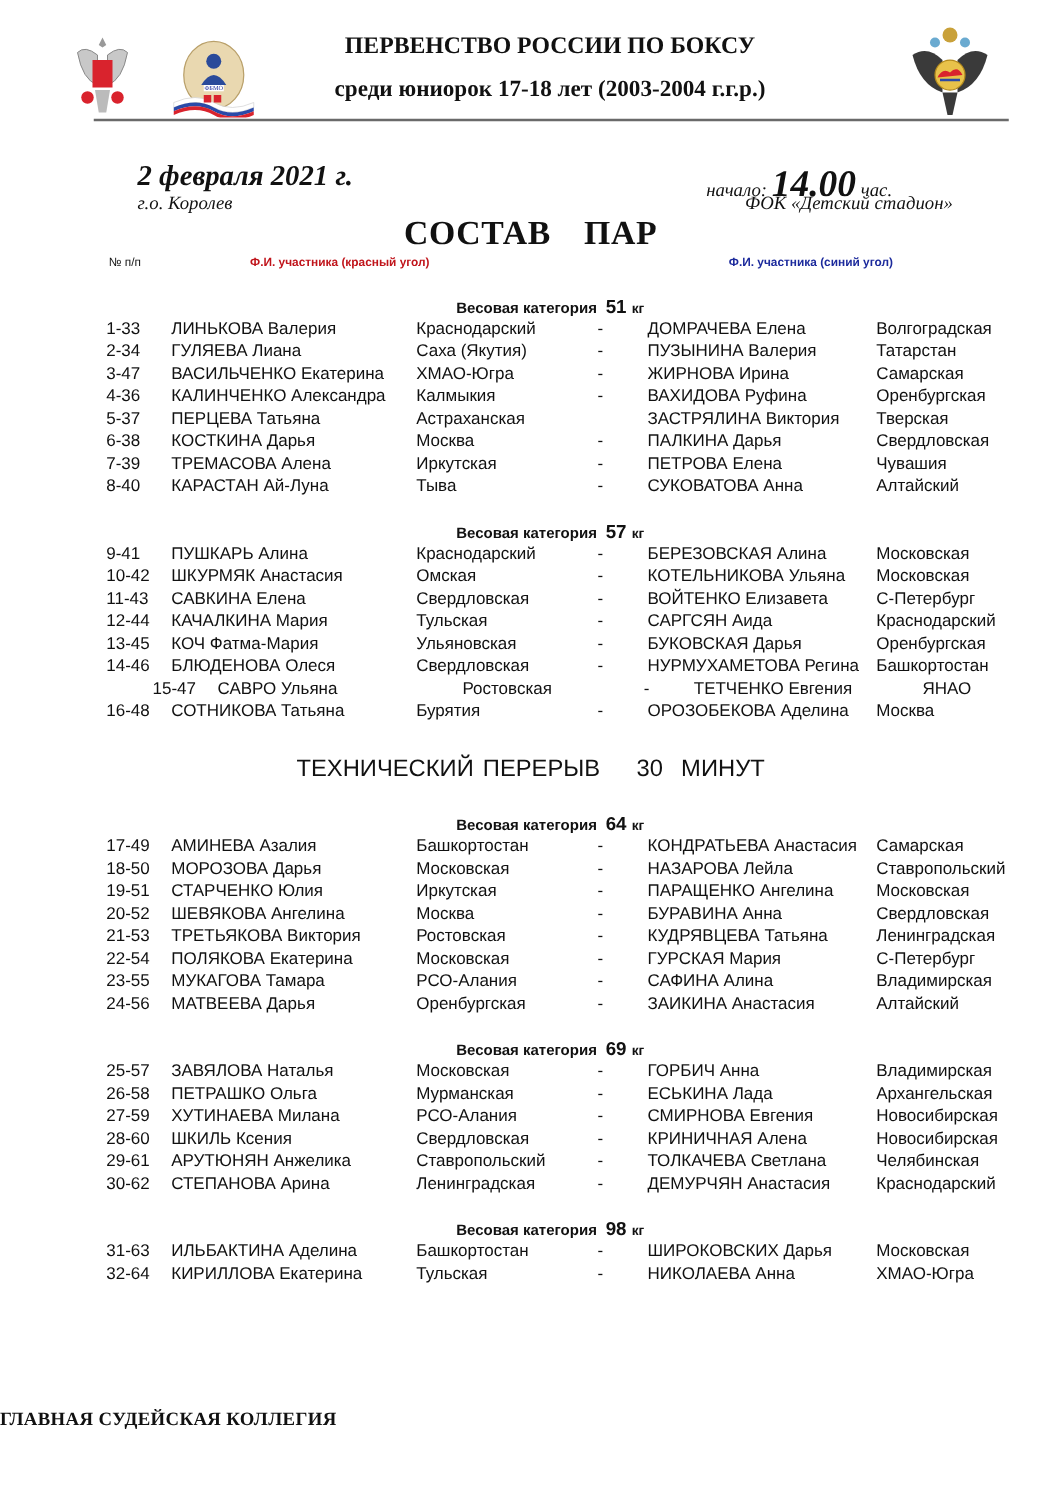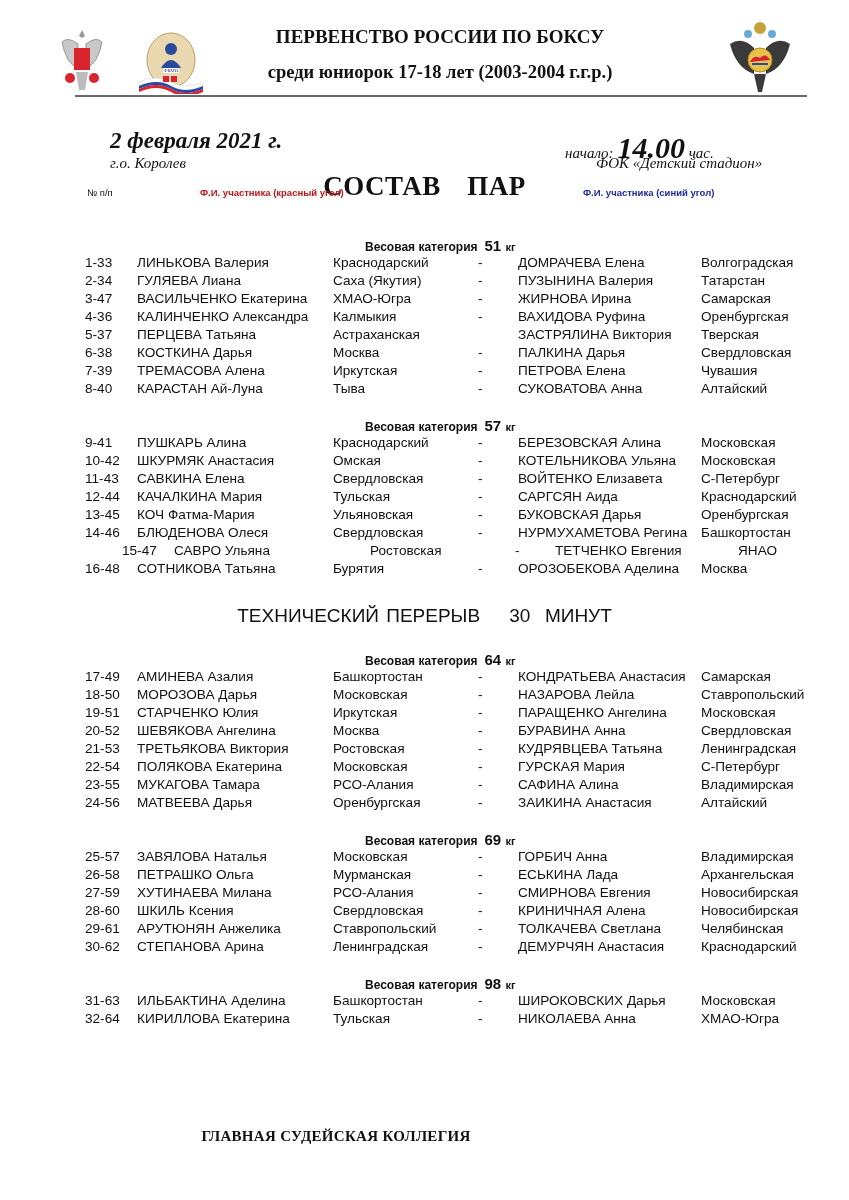--- a/index.html
+++ b/index.html
@@ -19,40 +19,40 @@
 
   
   #date { position: absolute; left: 110px; top: 128px; font-size: 23px; font-weight: bold; font-style: italic; }
   #city { position: absolute; left: 110px; top: 155px; font-size: 15px; font-style: italic; }
   #start { position: absolute; left: 565px; top: 131px; font-size: 15px; font-style: italic; }
   #start .time { font-size: 30px; font-weight: bold; }
   #venue { position: absolute; left: 596px; top: 155px; font-size: 15px; font-style: italic; }
   #doc-title { position: absolute; left: 0; width: 849px; text-align: center; top: 171px; font-size: 27px; font-weight: bold; letter-spacing: 0.5px; word-spacing: 6px; }
 
   
-  .col-head { position: absolute; top: 187px; font-size: 9.5px; font-weight: bold; }
+  .col-head { position: absolute; top: 205px; font-size: 9.5px; font-weight: bold; }
   #h-num { left: 87px; color: #111; font-weight: normal; }
   #h-red { left: 200px; color: #c0141b; }
   #h-blue { left: 583px; color: #1c2a9c; }
 
   
   .cat { position: absolute; left: 365px; font-size: 12px; font-weight: bold; white-space: nowrap; }
   .cat .kg { font-size: 15px; margin-left: 7px; }
   .cat .kg small { font-size: 11px; }
   .row { position: absolute; left: 0; width: 849px; height: 18px; font-size: 13.6px; white-space: nowrap; }
   .row span { position: absolute; top: 0; }
   .c-num { left: 85px; }
   .c-red { left: 137px; }
   .c-reg1 { left: 333px; }
   .c-dash { left: 478px; }
   .c-blue { left: 518px; }
   .c-reg2 { left: 701px; }
 
   #break { position: absolute; left: 0; width: 849px; text-align: center; top: 605px; font-size: 19px; word-spacing: 2px; }
-  #footer { position: absolute; left: 0; width: 672px; text-align: center; top: 1128px; font-size: 15px; font-weight: bold; letter-spacing: 0.3px; }
+  #footer { position: absolute; left: 0; width: 672px; text-align: left; top: 1128px; font-size: 15px; font-weight: bold; letter-spacing: 0.3px; }
 </style>
 </head>
 <body>
 
 <div class="logo" id="logo-ministry">
   <svg width="48" height="68" viewBox="0 0 48 68">
     <path d="M24 2 l3 6 -3 2 -3 -2z" fill="#999"></path>
     <path d="M4 14 Q10 8 20 16 L20 40 Q8 36 4 14z" fill="#c8c8c8" stroke="#888" stroke-width="0.8"></path>
     <path d="M44 14 Q38 8 28 16 L28 40 Q40 36 44 14z" fill="#c8c8c8" stroke="#888" stroke-width="0.8"></path>
     <rect x="16" y="20" width="16" height="22" fill="#d9232d"></rect>

